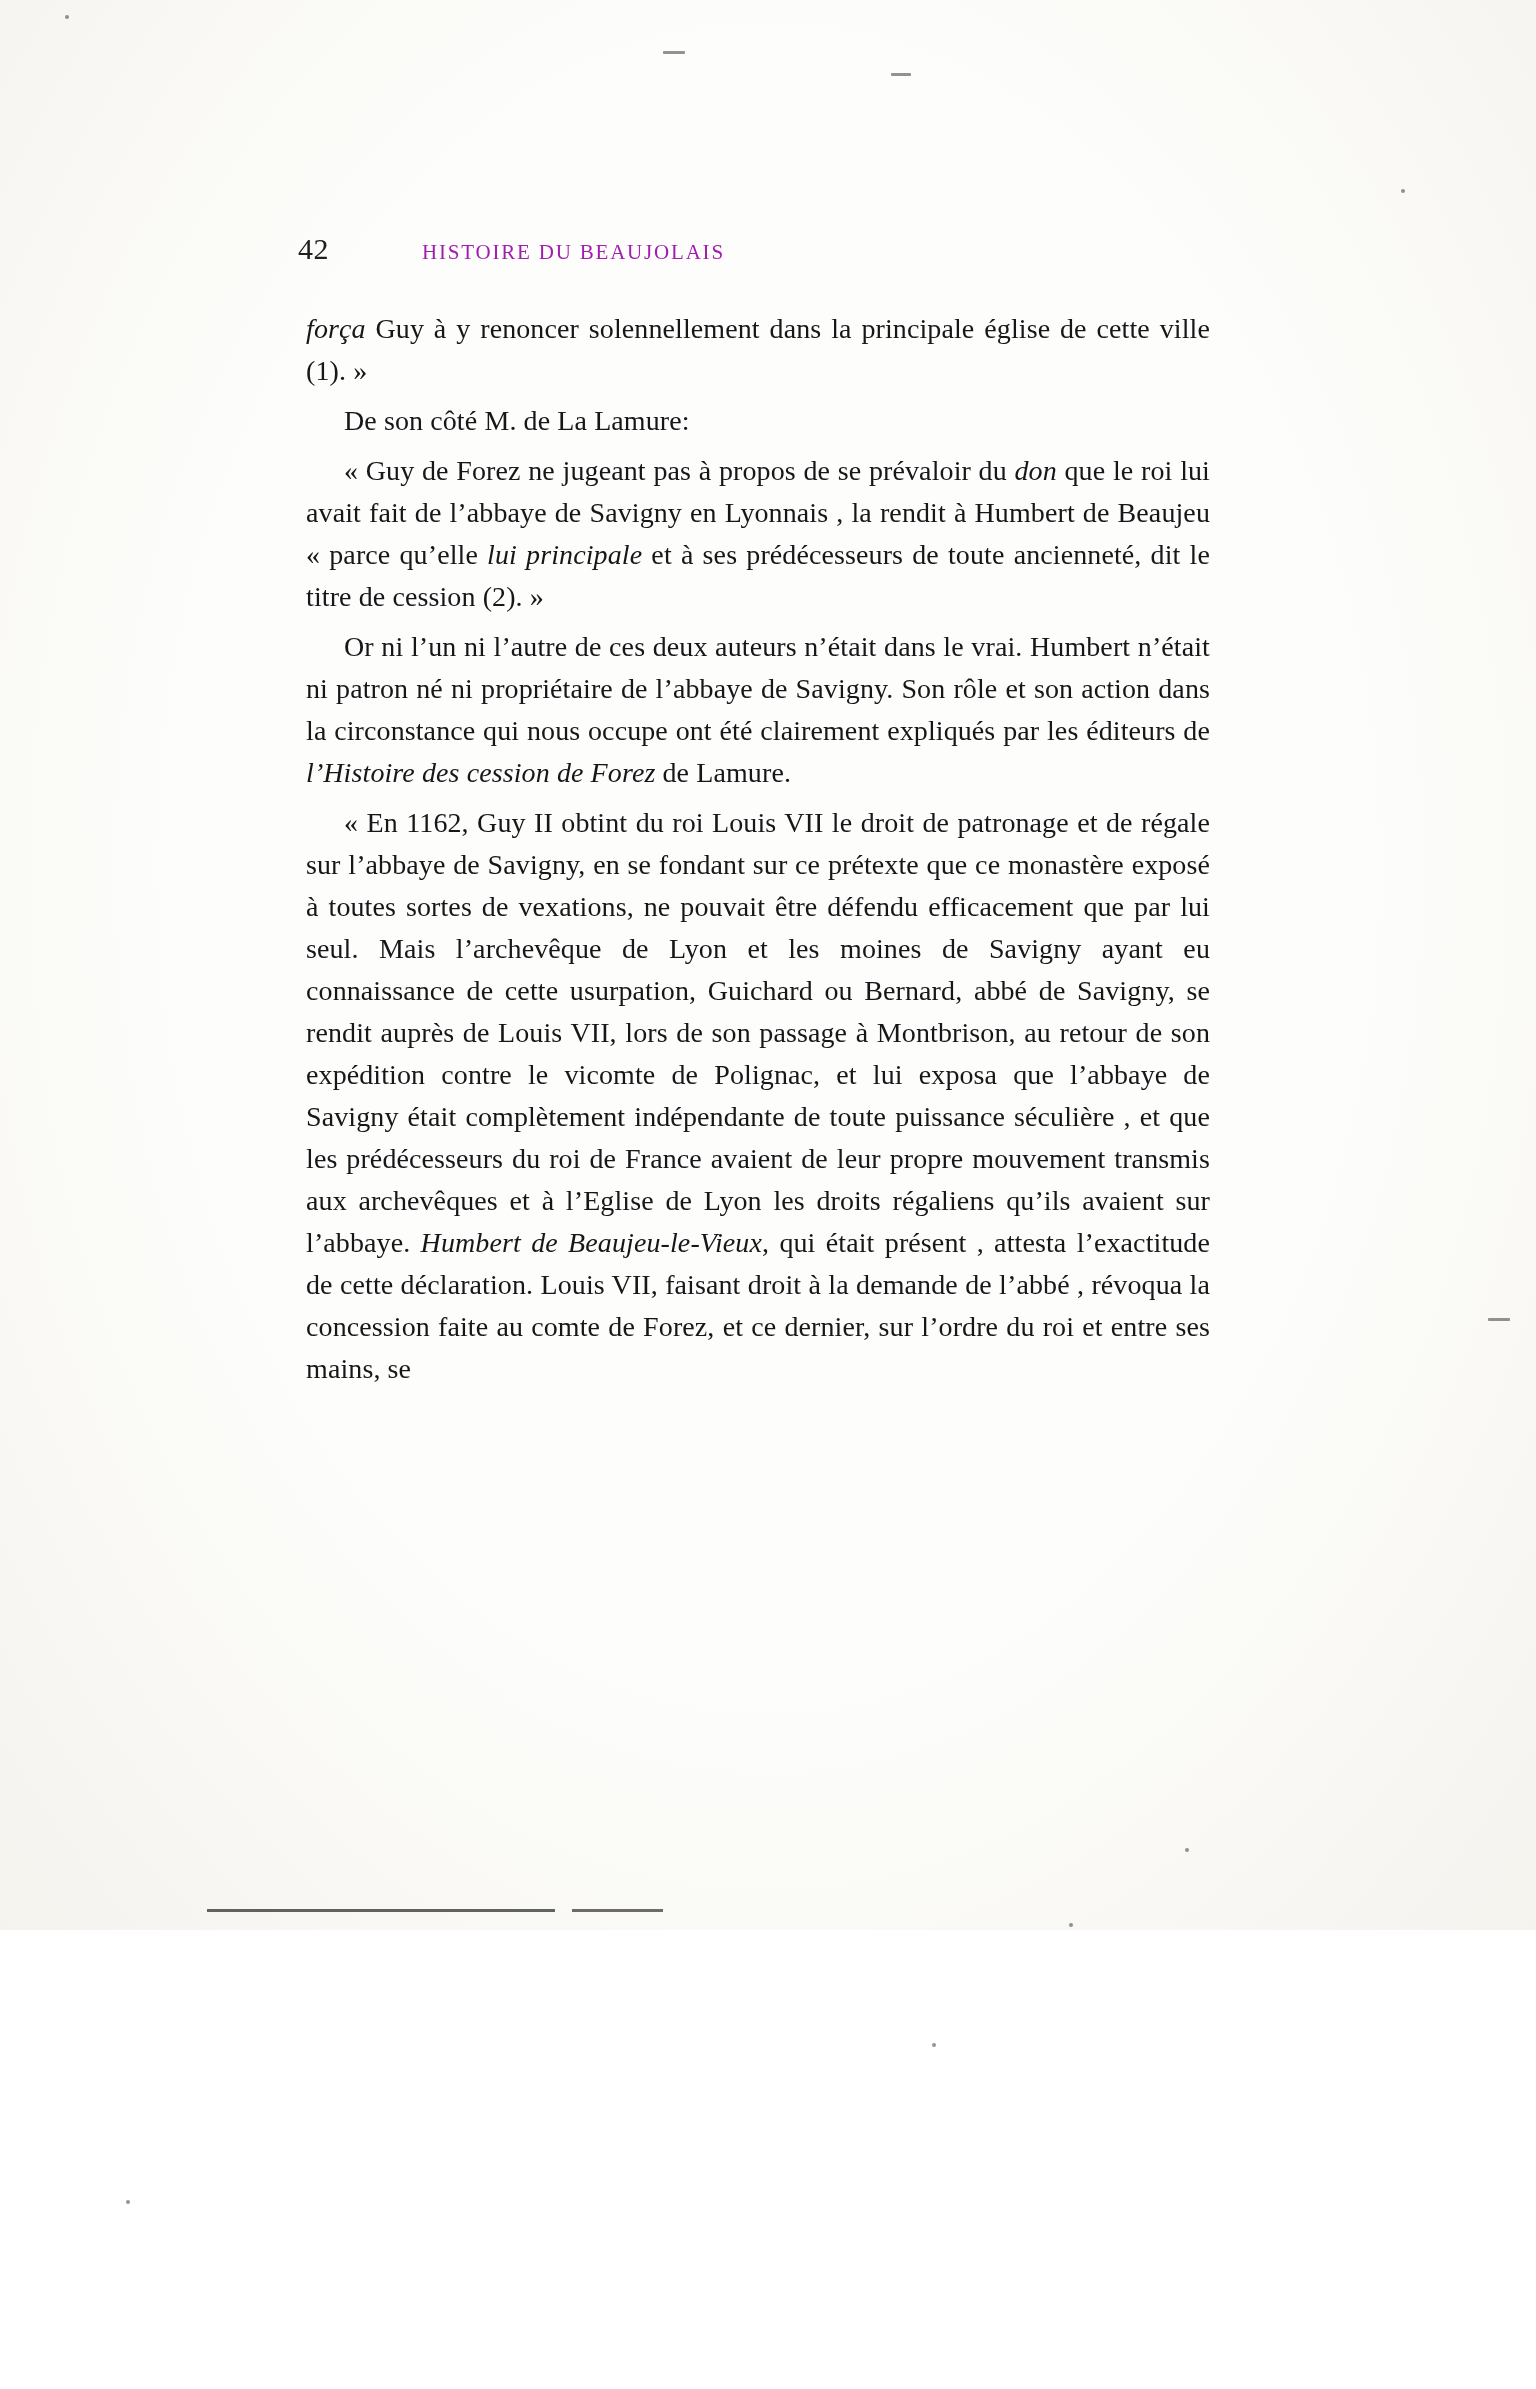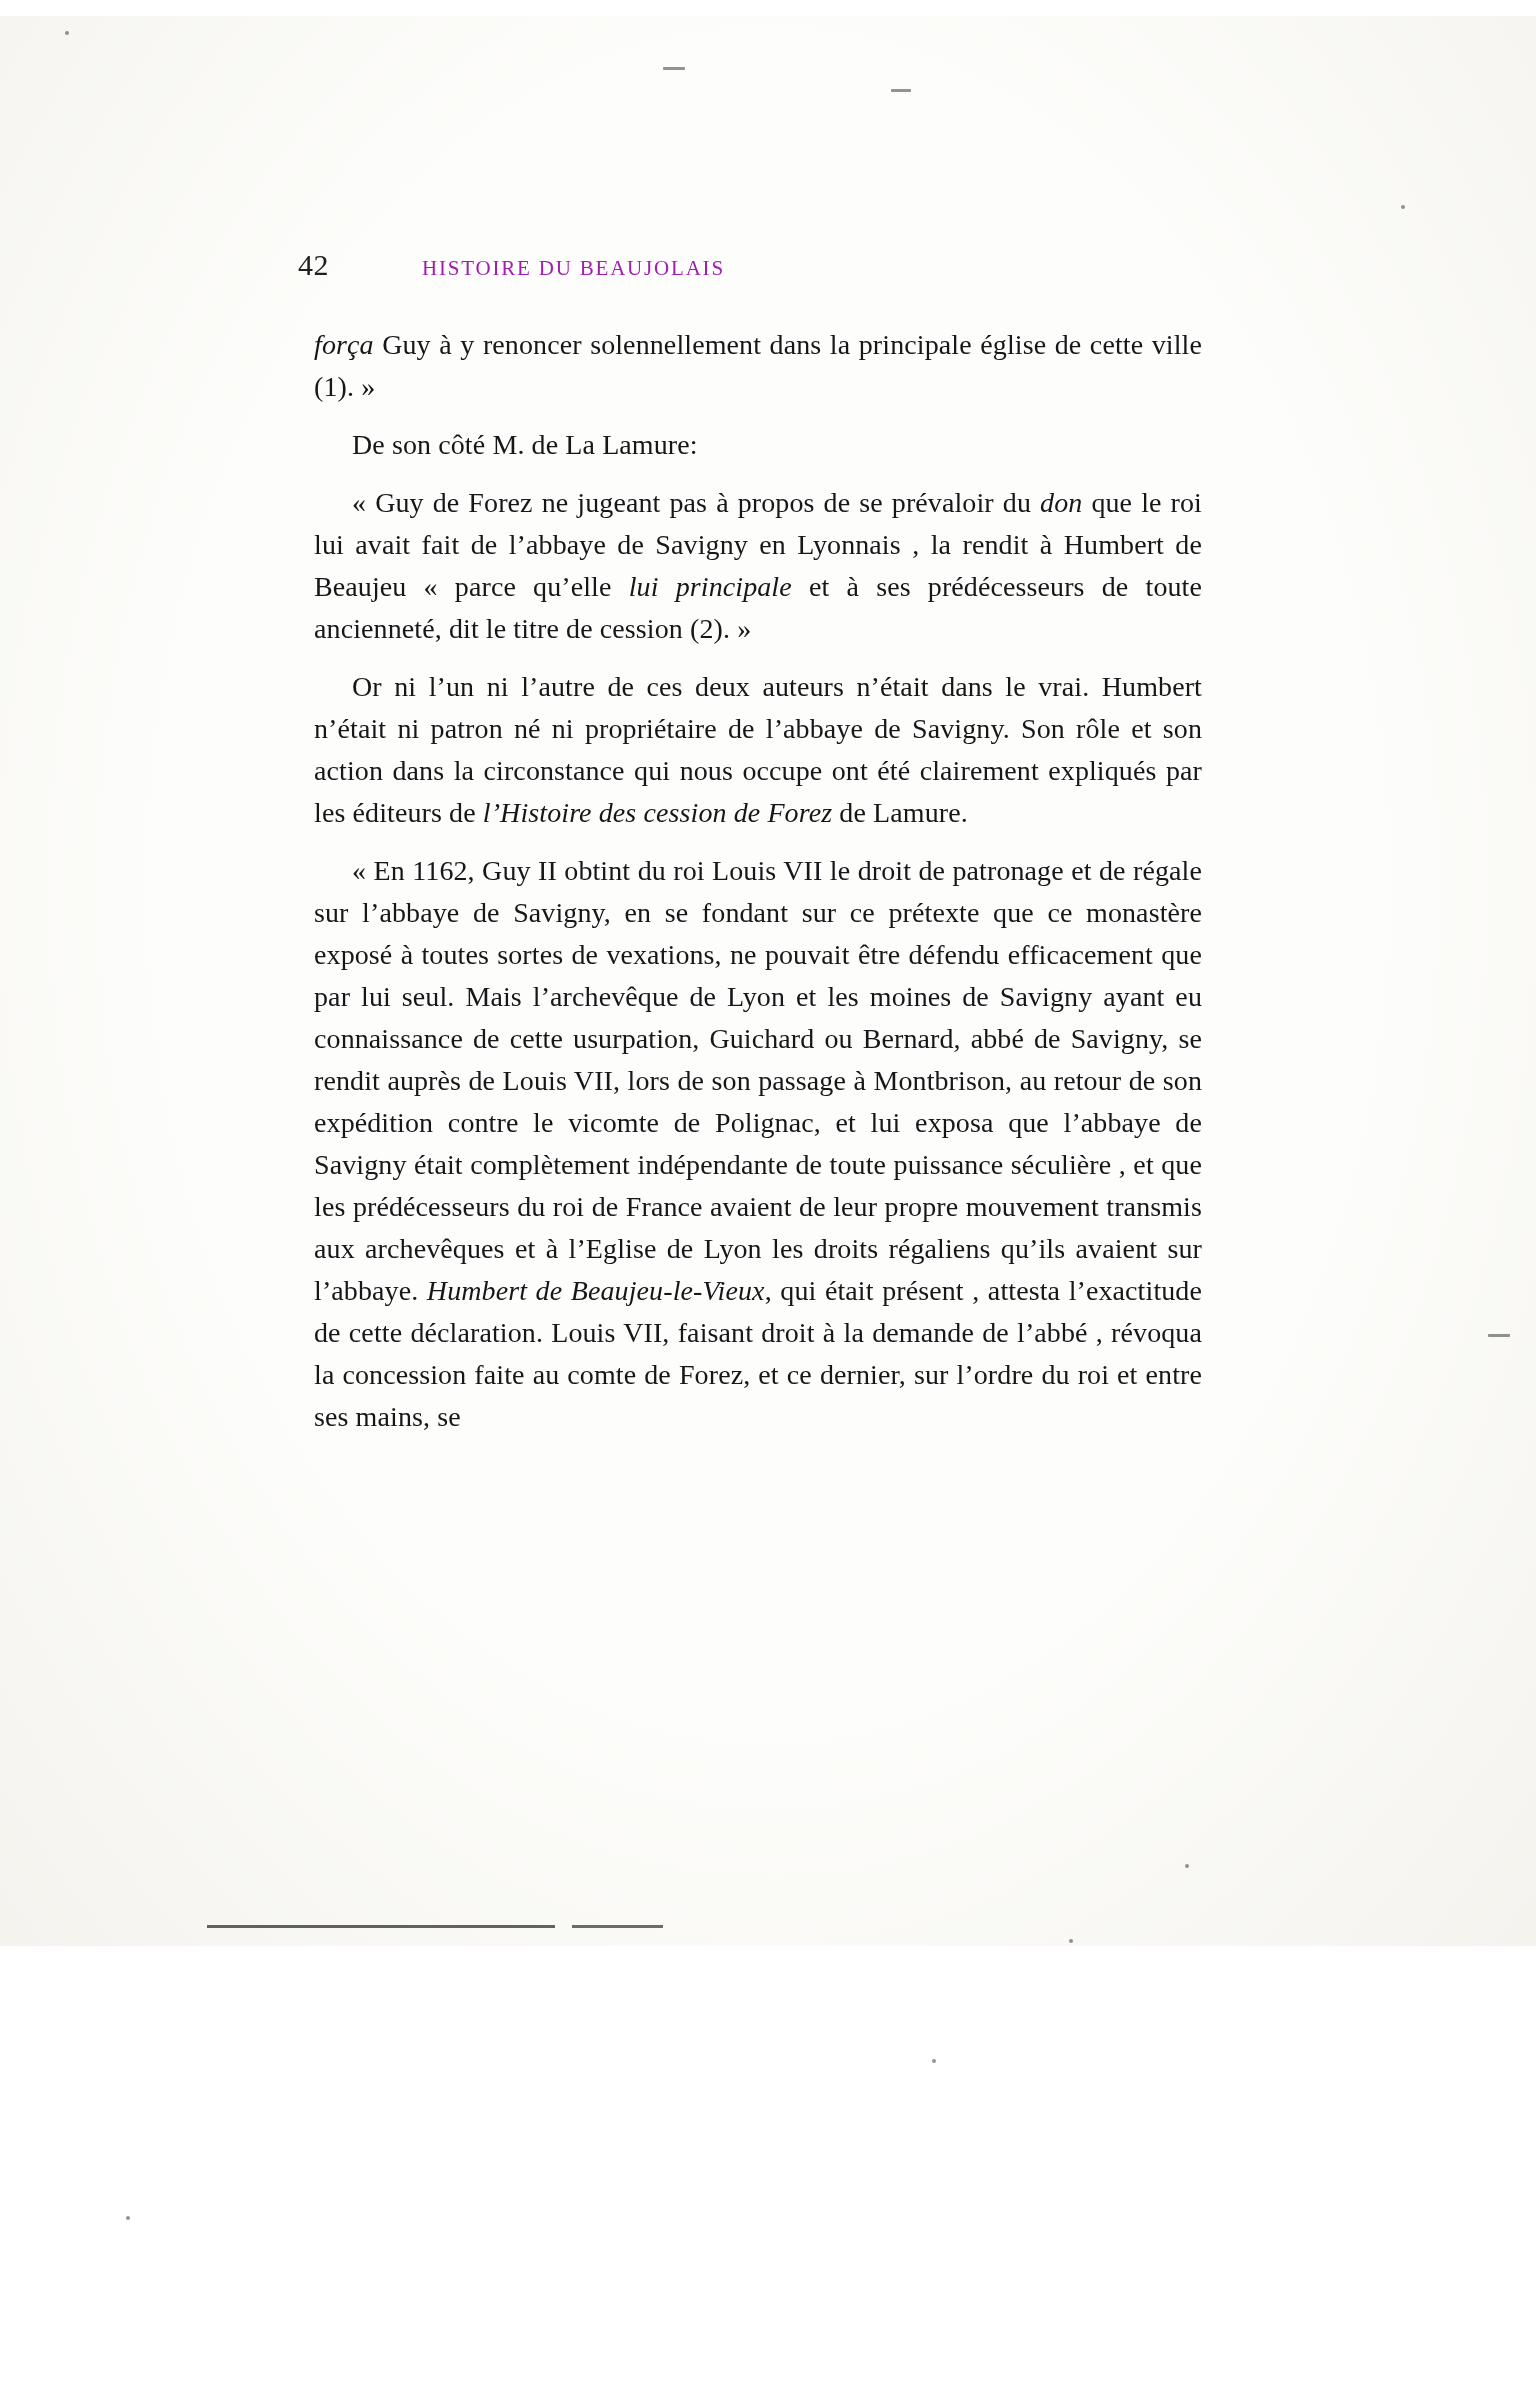--- a/index.html
+++ b/index.html
@@ -10,21 +10,21 @@
   body {
     width: 1537px;
     height: 2389px;
     font-family: "Liberation Serif", serif;
     color: #1a1a1a;
     position: relative;
     overflow: hidden;
   }
   .page {
     position: absolute;
-    top: 16px; left: 0;
+    top: 0; left: 0;
     width: 1537px;
     height: 1930px;
     background: #fdfdfb;
   }
   
   .paper-tint {
     position: absolute;
     inset: 0;
     background:
       radial-gradient(ellipse at 50% 45%, rgba(255,255,255,0) 55%, rgba(228,224,214,0.35) 100%);
@@ -50,21 +50,21 @@
   }
   .running-head {
     font-size: 21px;
     letter-spacing: 1.8px;
     font-variant: small-caps;
     text-transform: uppercase;
     color: #a21caf;
     white-space: nowrap;
   }
   .body-text p {
-    margin: 16px;
+    margin: 8px;
     font-size: 28px;
     line-height: 42px;
     text-align: justify;
     text-justify: inter-word;
     color: #17171a;
     letter-spacing: 0.1px;
   }
   .body-text p.indent {
     text-indent: 38px;
   }

